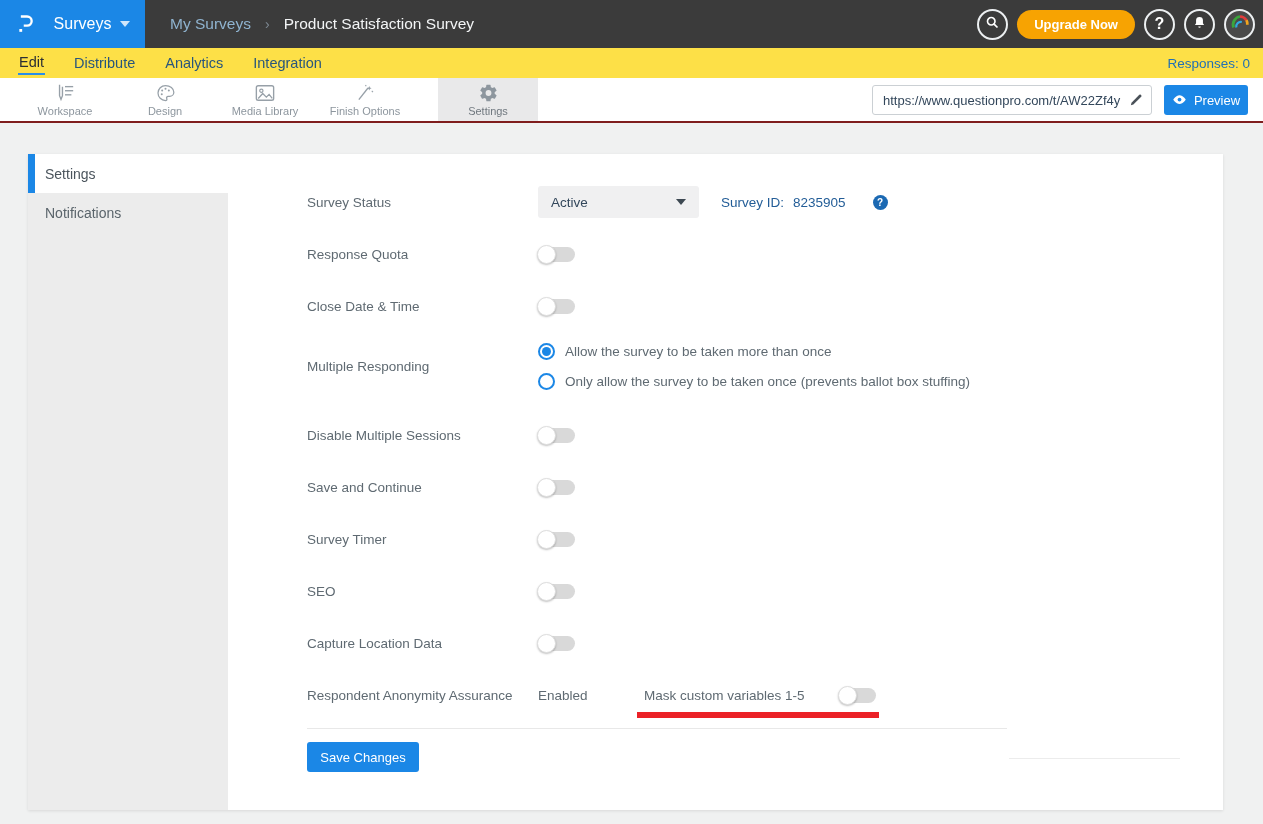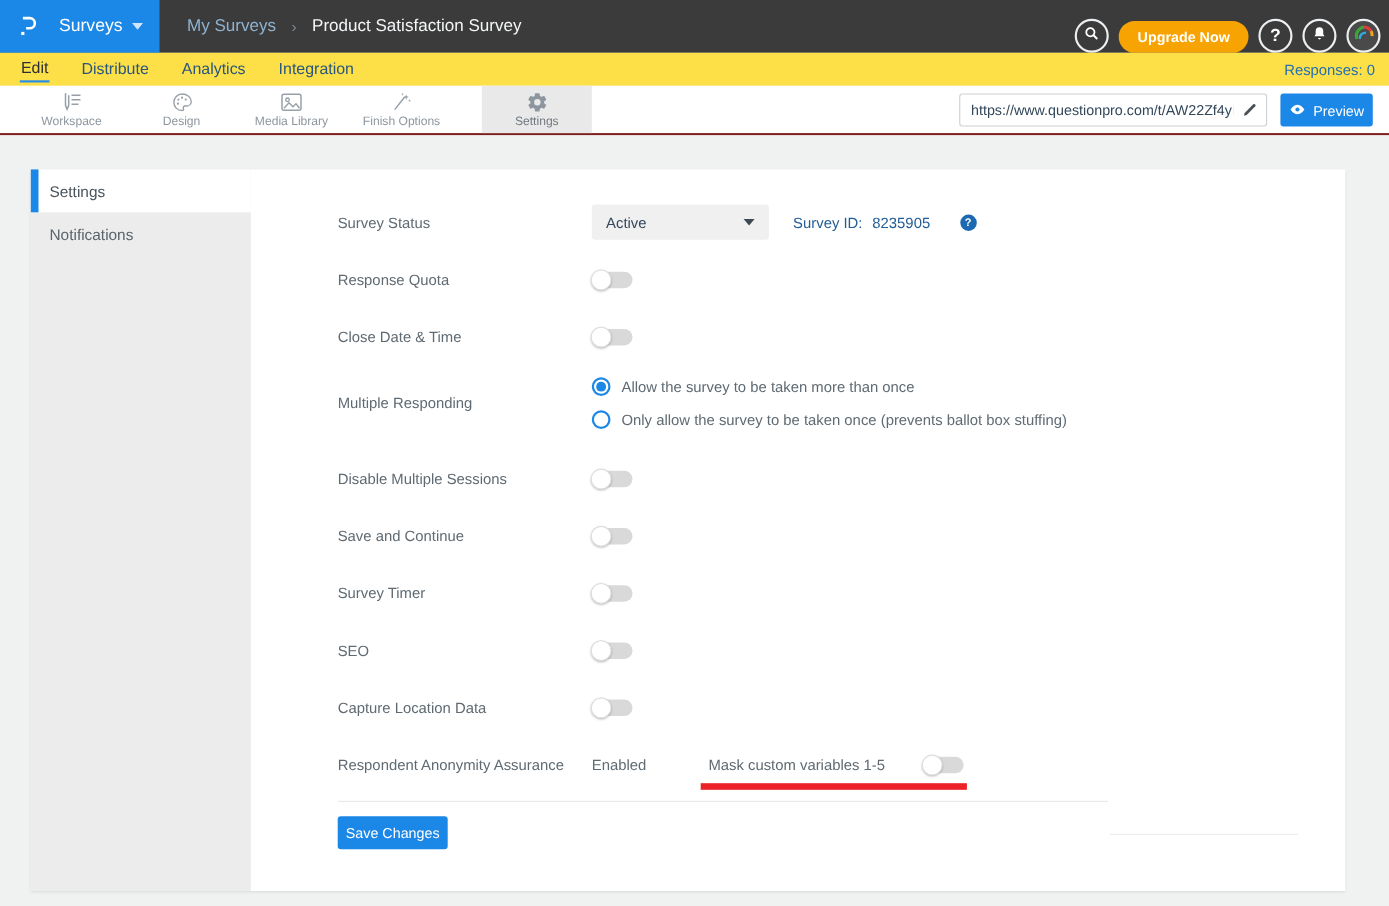--- a/index.html
+++ b/index.html
@@ -11,21 +11,21 @@
   .logo-box { width:145px; height:48px; background:#1b87e6; display:flex; align-items:center;
               justify-content:center; gap:9px; cursor:pointer; }
   .logo-box svg { display:block; }
   .logo-text { color:#fff; font-size:16px;margin-left:10px; }
   .caret-down { width:0; height:0; border-left:5px solid transparent; border-right:5px solid transparent;
                 border-top:6px solid #cfe6fb; }
   .breadcrumb { display:flex; align-items:center; gap:14px; margin-left:25px; font-size:15.5px; }
   .crumb-parent { color:#8fb3cf; cursor:pointer; }
   .crumb-sep { color:#7d8892; font-size:14px; }
   .crumb-current { color:#f3f5f6; }
-  .topbar-right { position:absolute; right:8px; top:0; height:48px; display:flex; align-items:flex-end; gap:9px; }
+  .topbar-right { position:absolute; right:8px; top:0; height:48px; display:flex; align-items:center; gap:9px; }
   .circle-btn { width:31px; height:31px; border-radius:50%; border:2px solid #eceff1; display:flex;
                 align-items:center; justify-content:center; color:#fff; cursor:pointer; background:transparent; }
   .circle-btn.qmark { font-size:16px; font-weight:bold; }
   .upgrade-btn { height:29px; padding:0 17px; border-radius:15px; background:#f7a302; color:#fff;
                  font-size:13px; font-weight:bold; display:flex; align-items:center; cursor:pointer; border:none; }
   .avatar-btn { background:#4a4a4a; overflow:hidden; }
 
   
   .nav-row { height:30px; background:#fde047; display:flex; align-items:center; padding-left:18px; gap:28px;
              position:relative; }
@@ -86,21 +86,21 @@
   .radio-text { font-size:13.5px; color:#5f6a72; }
 
   .enabled-text { width:106px; font-size:13.5px; color:#5f6a72; flex-shrink:0; }
   .mask-wrap { position:relative; display:flex; align-items:center; gap:34px; }
   .mask-label { font-size:13.5px; color:#5f6a72; }
   .red-annotation { position:absolute; left:-7px; right:-3px; bottom:-15px; height:6px; background:#eb2127; }
 
   .divider { width:700px; height:1px; background:#e8e8e8; margin-top:17px; }
   .stray-line { position:absolute; left:981px; top:604px; width:171px; height:1px; background:#ececec; }
 
-  .save-btn { margin-top:13px; width:100px; height:30px; background:#1b87e6; color:#fff; border:none;
+  .save-btn { margin-top:13px; width:112px; height:30px; background:#1b87e6; color:#fff; border:none;
               border-radius:3px; font-size:13px; cursor:pointer; font-family:"Liberation Sans", sans-serif; }
 </style>
 </head>
 <body>
 
 <div class="topbar">
   <div class="logo-box">
     <span>
       <svg width="20" height="22" viewBox="0 0 24 26">
         <path d="M7 4 h7.5 a5.5 5.5 0 0 1 0 11 h-4" fill="none" stroke="#fff" stroke-width="2.8"></path>

